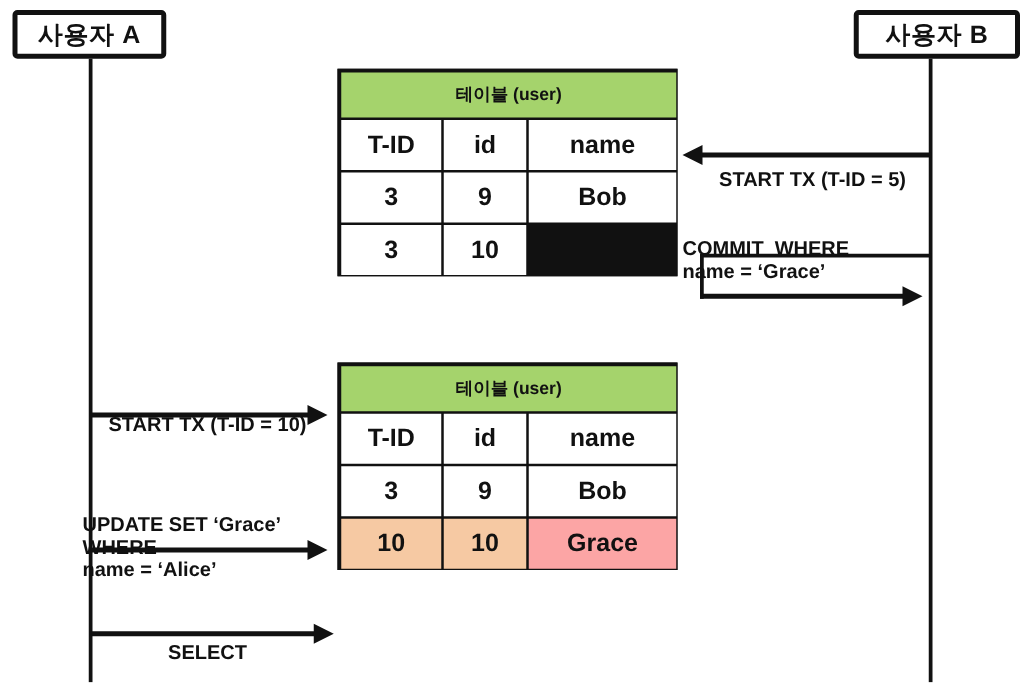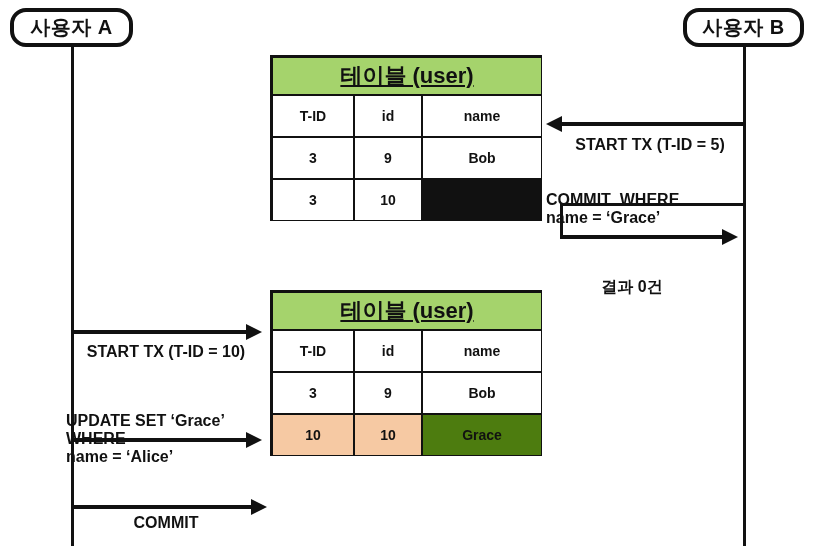--- a/index.html
+++ b/index.html
@@ -3,46 +3,46 @@
 <meta charset="utf-8">
 <style>
   html,body{margin:0;padding:0;background:#ffffff;}
   .stage{
     position:relative;width:823px;height:546px;background:#ffffff;overflow:hidden;
     font-family:"Liberation Sans","DejaVu Sans",sans-serif;font-weight:700;color:#111;
   }
   
   .actor{
     position:absolute;top:8px;height:39px;box-sizing:border-box;
-    border:4px solid #111;border-radius:16px;background:#fff;
+    border:4px solid #111;border-radius:4px;background:#fff;
     display:flex;align-items:center;justify-content:center;
     font-size:20px;letter-spacing:0.5px;
   }
   .box-a{left:10px;width:123px;}
-  .box-b{left:683px;width:121px;}
+  .box-b{left:683px;width:133px;}
   
   .vline{position:absolute;width:3px;background:#111;}
   .ll-a{left:71px;top:47px;height:499px;}
   .ll-b{left:743px;top:47px;height:499px;}
   
   .tbl{
     position:absolute;width:272px;height:166px;box-sizing:border-box;
     background:#111;border:1px solid #111;padding:2px;
     display:grid;grid-template-columns:80px 66px 118px;grid-template-rows:36px 40px 40px 40px;
     gap:2px;
   }
   .tbl-top{left:270px;top:55px;}
   .tbl-bottom{left:270px;top:290px;}
   .t-title{
     grid-column:1 / span 3;display:flex;align-items:center;justify-content:center;
-    font-size:22px;background:#A5D36C;text-decoration:underline;
+    font-size:14px;background:#A5D36C;
   }
   .cell{
     background:#fff;display:flex;align-items:center;justify-content:center;
-    font-size:14px;
+    font-size:20px;
   }
   
   .hline{position:absolute;height:4px;background:#111;}
   .vseg{position:absolute;width:3px;background:#111;}
   .tri{position:absolute;width:0;height:0;}
   .tri-l{border-top:8px solid transparent;border-bottom:8px solid transparent;border-right:16px solid #111;}
   .tri-r{border-top:8px solid transparent;border-bottom:8px solid transparent;border-left:16px solid #111;}
 
   .ar-b-start-line{left:552px;top:122px;width:193px;}
   .ar-b-start-head{left:546px;top:116px;}
@@ -60,21 +60,21 @@
 
   .ar-a-commit-line{left:73px;top:505px;width:180px;}
   .ar-a-commit-head{left:251px;top:499px;}
 
   
   .msg{position:absolute;font-size:16px;line-height:18px;white-space:pre-wrap;margin-top:36px;}
   .msg-center{text-align:center;}
   .lbl-start5{left:557px;top:100px;width:186px;}
   .lbl-select{left:546px;top:155px;}
   .lbl-result{left:577px;top:242px;width:110px;}
-  .lbl-start10{left:80px;top:307px;width:172px;}
+  .lbl-start10{left:80px;top:296px;width:172px;}
   .lbl-update{left:66px;top:376px;}
   .lbl-commit{left:80px;top:478px;width:172px;}
 </style>
 </head>
 <body>
 
 <div class="stage">
 
   <div class="actor box-a">사용자 A</div>
   <div class="actor box-b">사용자 B</div>
@@ -97,42 +97,41 @@
   <div class="tbl tbl-bottom">
     <div class="t-title" style="background-color: rgb(165, 211, 108);">테이블 (user)</div>
     <div class="cell">T-ID</div>
     <div class="cell">id</div>
     <div class="cell">name</div>
     <div class="cell">3</div>
     <div class="cell">9</div>
     <div class="cell">Bob</div>
     <div class="cell" style="background-color: rgb(246, 201, 163);">10</div>
     <div class="cell" style="background-color: rgb(246, 201, 163);">10</div>
-    <div class="cell" style="background-color: #4d7c0f;">Grace</div>
+    <div class="cell" style="background-color: #fca5a5;">Grace</div>
   </div>
 
   <div class="msg msg-center lbl-start5">START TX (T-ID = 5)</div>
   <div class="hline ar-b-start-line"></div>
   <div class="tri tri-l ar-b-start-head"></div>
 
   <div class="msg lbl-select">COMMIT  WHERE
 name = ‘Grace’</div>
   <div class="hline loop-top"></div>
   <div class="vseg loop-left"></div>
   <div class="hline loop-bottom"></div>
   <div class="tri tri-r loop-head"></div>
-  <div class="msg msg-center lbl-result">결과 0건</div>
 
   <div class="msg msg-center lbl-start10">START TX (T-ID = 10)</div>
   <div class="hline ar-a-start-line"></div>
   <div class="tri tri-r ar-a-start-head"></div>
 
   <div class="msg lbl-update">UPDATE SET ‘Grace’
 WHERE
 name = ‘Alice’</div>
   <div class="hline ar-a-update-line"></div>
   <div class="tri tri-r ar-a-update-head"></div>
 
-  <div class="msg msg-center lbl-commit">COMMIT</div>
+  <div class="msg msg-center lbl-commit">SELECT</div>
   <div class="hline ar-a-commit-line"></div>
   <div class="tri tri-r ar-a-commit-head"></div>
 
 </div>
 
 </body></html>

